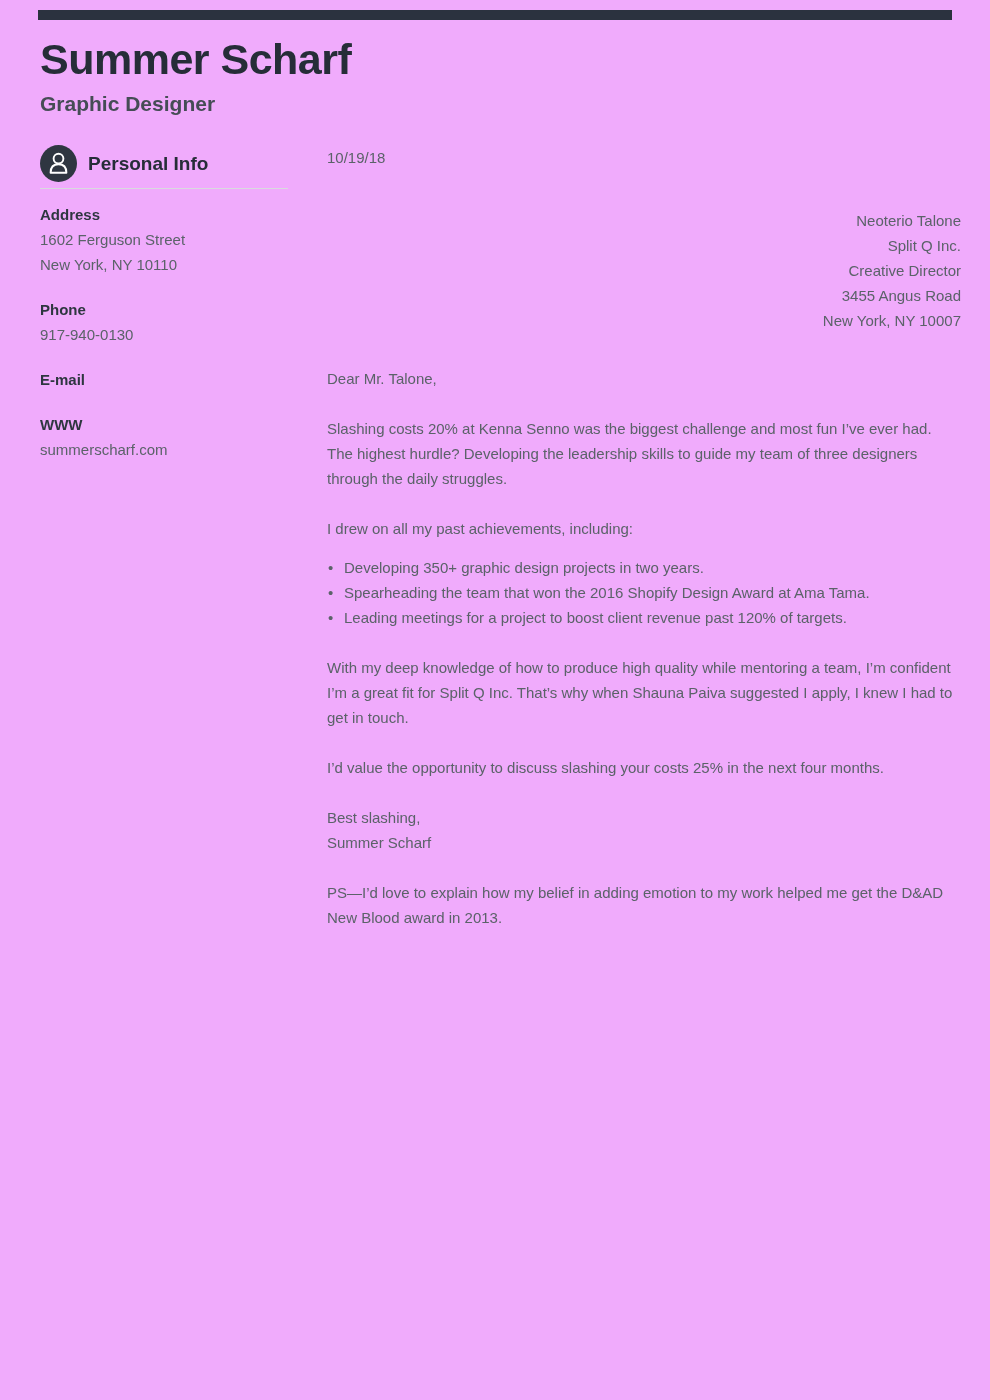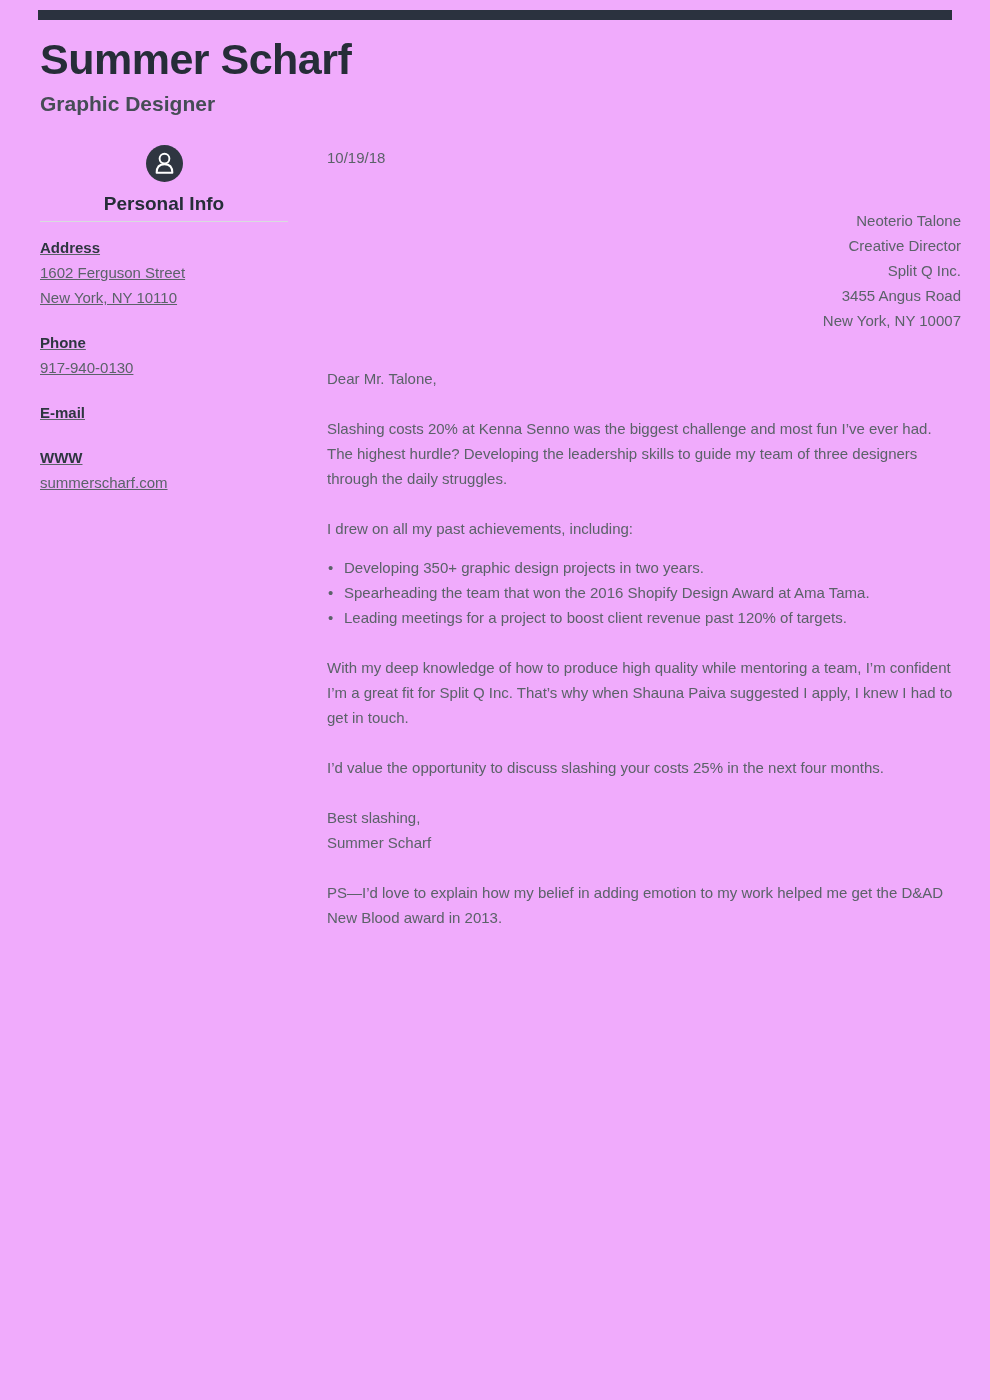--- a/index.html
+++ b/index.html
@@ -13,25 +13,25 @@
     background:#2b323f;
   }
   .doc-header { position:absolute; left:40px; top:36px; }
   .name {
     font-size:43px; font-weight:700; color:#262d38; letter-spacing:-0.5px;
     line-height:1.1;
   }
   .job-title { font-size:21px; color:#454c55; margin-top:9px; font-weight:700; }
 
   .sidebar { position:absolute; left:40px; top:145px; width:248px; }
-  .sidebar-heading { display:flex; align-items:center; gap:11px;flex-direction:column; }
+  .sidebar-heading { display:flex; align-items:center; gap:11px; }
   .icon-circle { width:37px; height:37px; flex:0 0 auto; }
   .sidebar-heading-title { font-size:19px; font-weight:700; color:#262d38; }
   .sidebar-rule { border:none; border-top:1px solid #d9dbde; margin-top:6px; }
-  .sb-section { margin-top:20px;text-decoration:underline; }
+  .sb-section { margin-top:20px; }
   .sb-section.first { margin-top:13px; }
   .sb-label { font-size:15px; font-weight:700; color:#2e3640; line-height:25px; }
   .sb-line { font-size:15px; color:#5b6269; line-height:25px; }
 
   .letter {
     position:absolute; left:327px; top:145px; width:634px;
     font-size:15px; line-height:25px; color:#5b6269;
   }
   .letter p { margin:0 0 25px 0; }
   .letter .date { margin-bottom:38px; }
@@ -87,22 +87,22 @@
       <div class="sb-label">WWW</div>
       <div class="sb-line">summerscharf.com</div>
     </div>
   </div>
 
   <div class="letter">
     <p class="date">10/19/18</p>
 
     <div class="recipient">
       <div>Neoterio Talone</div>
+      <div>Split Q Inc.</div>
       <div>Creative Director</div>
-      <div>Split Q Inc.</div>
       <div>3455 Angus Road</div>
       <div>New York, NY 10007</div>
     </div>
 
     <p>Dear Mr. Talone,</p>
 
     <p>Slashing costs 20% at Kenna Senno was the biggest challenge and most fun I’ve ever had. The highest hurdle? Developing the leadership skills to guide my team of three designers through the daily struggles.</p>
 
     <p style="margin-bottom:14px">I drew on all my past achievements, including:</p>
     <ul>

